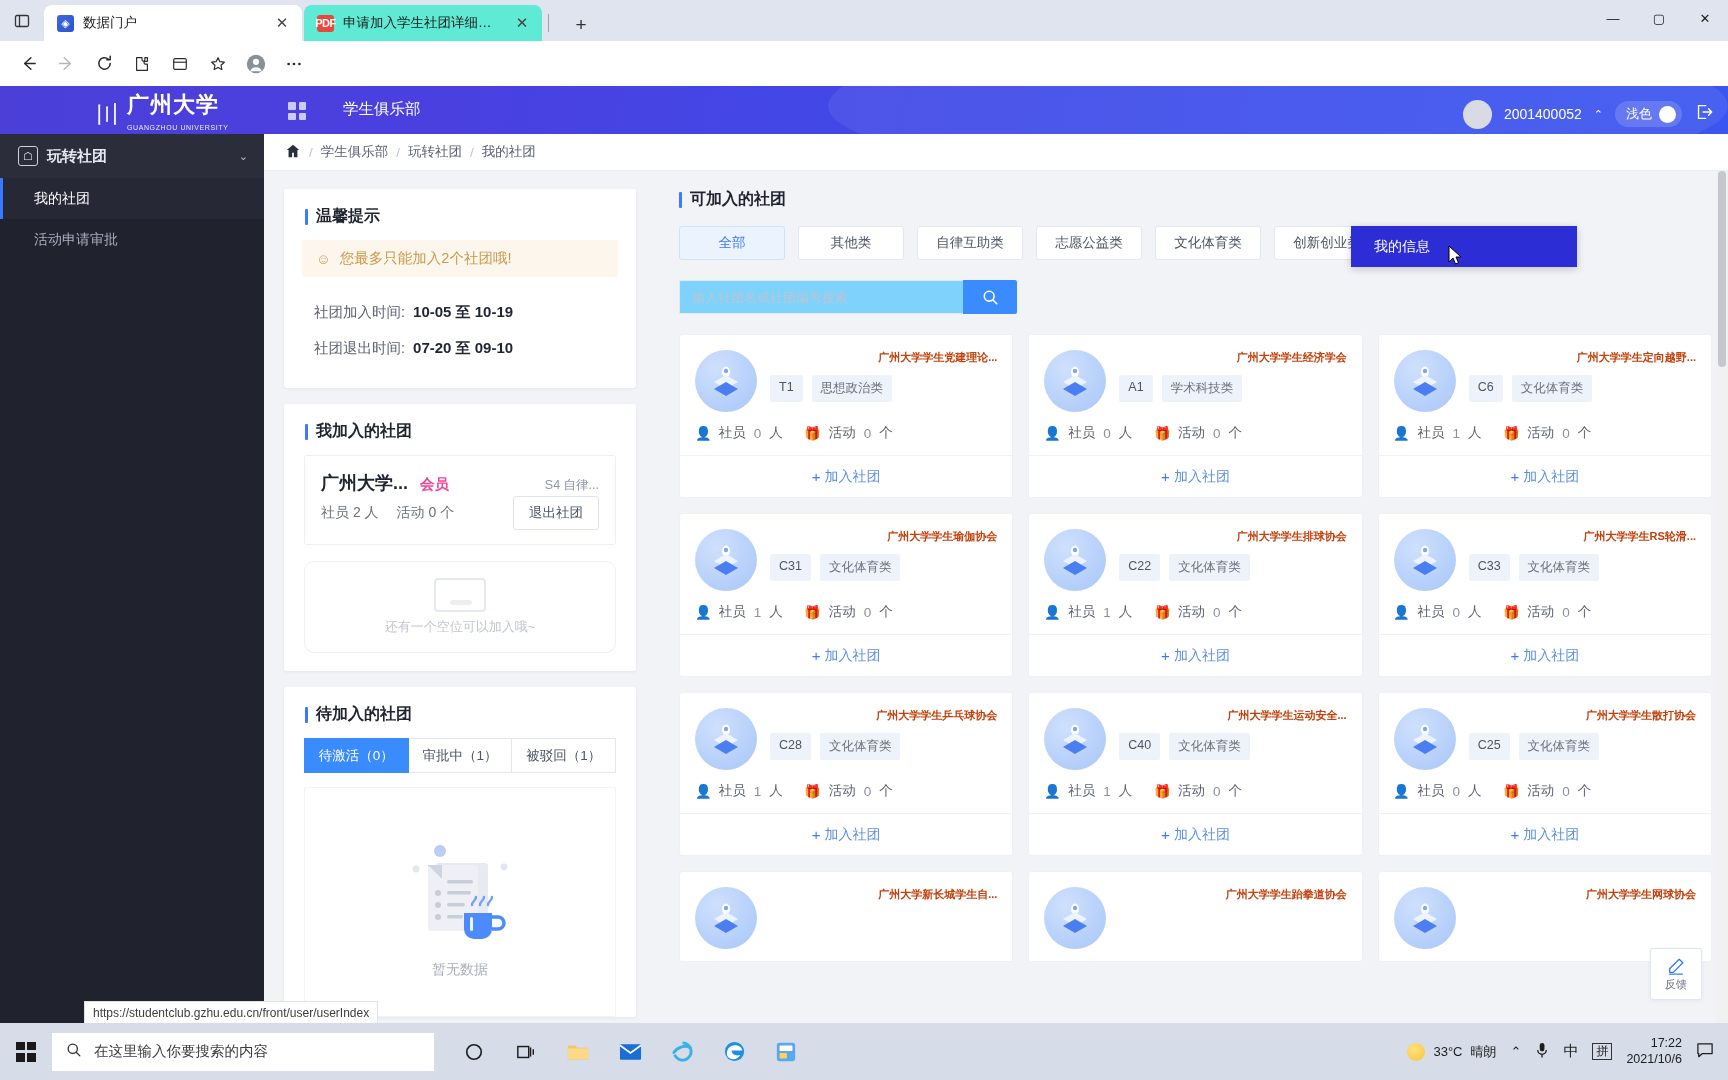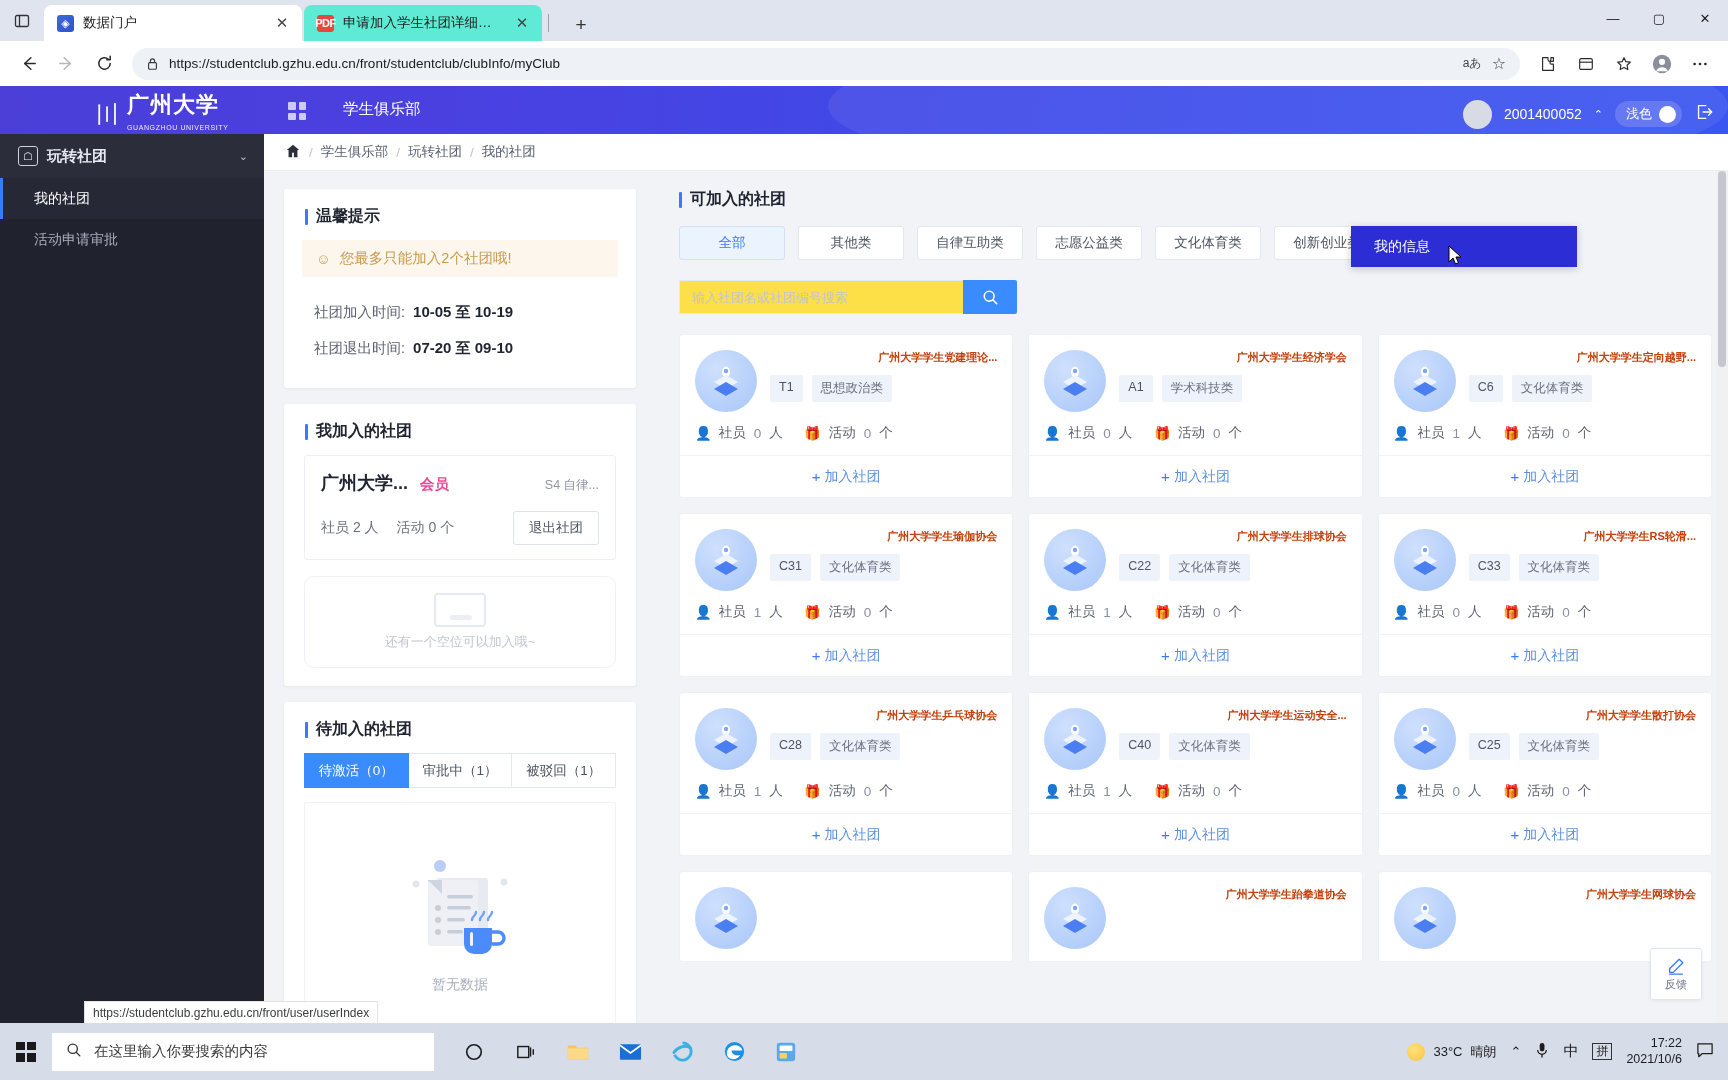--- a/index.html
+++ b/index.html
@@ -113,21 +113,21 @@
      padding: 9px 14px; display: flex; align-items: center; gap: 9px; border-radius: 2px; }
   .tip-rows { padding: 26px 0 30px 30px; display: flex; flex-direction: column; gap: 17px; }
   .tip-row { font-size: 14.5px; color: #5d6270; }
   .tip-row b { color: #1f2430; font-size: 15px; margin-left: 4px; }
 
   .joined-card { margin: 0 20px 16px 20px; border: 1px solid #edeff4; border-radius: 3px; padding: 15px 16px 14px 16px; }
   .jc-top { display: flex; align-items: baseline; gap: 12px; }
   .jc-name { font-size: 18px; font-weight: bold; color: #1f2430; }
   .jc-role { font-size: 14.5px; color: #ec4899; font-weight: bold; }
   .jc-tag { margin-left: auto; font-size: 12.5px; color: #8f96a6; }
-  .jc-bot { display: flex; align-items: center; margin-top: 16px; gap: 18px; }
+  .jc-bot { display: flex; align-items: center; margin-top: 1px; gap: 18px; }
   .jc-stat { font-size: 14px; color: #6b7180; }
   .jc-quit { margin-left: auto; border: 1px solid #dfe3ec; border-radius: 3px; padding: 7px 15px;
      font-size: 13.5px; color: #4b5364; background: #fff; }
   .empty-slot { margin: 0 20px 18px 20px; border: 1px solid #eef0f5; border-radius: 10px; height: 92px;
      display: flex; flex-direction: column; align-items: center; justify-content: center; gap: 6px; }
   .empty-slot .box { width: 52px; height: 34px; border: 2px solid #e6e9f1; border-radius: 4px; position: relative; }
   .empty-slot .box:after { content:""; position:absolute; left:14px; bottom:5px; width:22px; height:5px;
      background:#eceef4; border-radius: 3px; }
   .empty-slot .txt { font-size: 13px; color: #c2c6d1; }
 
@@ -142,21 +142,21 @@
 
   
   .filters { display: flex; align-items: center; gap: 13px; padding: 0 0 0 21px; flex-wrap: nowrap; }
   .fbtn { border: 1px solid #e3e7ef; background: #fff; border-radius: 3px; height: 34px; min-width: 106px;
      display: flex; align-items: center; justify-content: center; font-size: 13.5px; color: #4d5463; padding: 0 14px; }
   .fbtn.active { background: #eaf3fe; border-color: #cfe2fb; color: #3a7afe; }
   .fmore { font-size: 13.5px; color: #9aa1b0; display: flex; align-items: center; gap: 5px; }
 
   .searchrow { display: flex; padding: 20px 0 0 21px; }
   .searchrow input { width: 284px; height: 34px; border: 1px solid #e3e7ef; border-right: none;
-     font-size: 13px; color: #333; padding: 0 12px; outline: none; background: #fde047; border-radius: 2px 0 0 2px;
+     font-size: 13px; color: #333; padding: 0 12px; outline: none; background: #7dd3fc; border-radius: 2px 0 0 2px;
      font-family: "Liberation Sans", sans-serif;}
   .searchrow input::placeholder { color: #bfc4d0; }
   .searchrow .sbtn { width: 54px; height: 34px; background: #3a8bfd; color: #fff; display: flex;
      align-items: center; justify-content: center; border-radius: 0 2px 2px 0; }
 
   .grid { display: grid; grid-template-columns: repeat(3, 1fr); gap: 15px; padding: 20px 4px 0 21px; }
   .ccard { background: #fff; border: 1px solid #eef0f5; border-radius: 3px; overflow: hidden; }
   .cc-body { display: flex; gap: 13px; padding: 15px 15px 12px 15px; }
   .cc-avatar { width: 62px; height: 62px; flex: 0 0 62px; border-radius: 50%;
      background: radial-gradient(circle at 35% 30%, #cfe0fd 0%, #b9d2fb 55%, #a9c6f8 100%);
@@ -261,31 +261,20 @@
             <line x1="3" y1="10" x2="14" y2="10" stroke="#b7b7b7" stroke-width="1.6" stroke-linecap="round"></line>
           </svg>
       </div>
       <div class="tb-btn">
         <svg width="19" height="19" viewBox="0 0 20 20">
             <path d="M16 10a6 6 0 1 1-1.9-4.4" fill="none" stroke="#2b2b2b" stroke-width="1.6" stroke-linecap="round"></path>
             <path d="M16 2.4V6h-3.6" fill="none" stroke="#2b2b2b" stroke-width="1.6" stroke-linecap="round" stroke-linejoin="round"></path>
           </svg>
       </div>
 
-      <div class="omnibox">
-        <span class="om-ico">
-          <svg width="13" height="14" viewBox="0 0 14 16">
-              <rect x="2.5" y="6.5" width="9" height="7.5" rx="1.3" fill="none" stroke="#3a3a3a" stroke-width="1.3"></rect>
-              <path d="M4.6 6.5V4.6a2.4 2.4 0 0 1 4.8 0v1.9" fill="none" stroke="#3a3a3a" stroke-width="1.3"></path>
-            </svg>
-        </span>
-        <span class="url">https://studentclub.gzhu.edu.cn/front/studentclub/clubInfo/myClub</span>
-        <span class="om-ico" style="font-size:12px;">aあ</span>
-        <span class="om-ico" style="font-size:16px;">☆</span>
-      </div>
 
       <div class="tb-btn">
         <svg width="18" height="18" viewBox="0 0 20 20">
             <path d="M7 3h3v2.2a1.6 1.6 0 1 0 3.2 0V3H16v4h-2.2a1.6 1.6 0 1 0 0 3.2H16V17H4V3h3z" fill="none" stroke="#2b2b2b" stroke-width="1.3" stroke-linejoin="round"></path>
           </svg>
       </div>
       <div class="tb-btn">
         <svg width="18" height="18" viewBox="0 0 20 20">
             <rect x="3" y="4" width="14" height="12" rx="1.6" fill="none" stroke="#2b2b2b" stroke-width="1.3"></rect>
             <line x1="3" y1="8" x2="17" y2="8" stroke="#2b2b2b" stroke-width="1.3"></line>
@@ -826,20 +815,23 @@
               <div class="ccard">
                 <div class="cc-body">
                   <div class="cc-avatar">
                     <svg viewBox="0 0 40 40">
                         <ellipse cx="20" cy="11" rx="4" ry="5.4" fill="#fff"></ellipse>
                         <circle cx="20" cy="10" r="2.2" fill="#7fa6f2"></circle>
                         <path d="M20 14l12 7-12 7-12-7z" fill="#edf3ff"></path>
                         <path d="M20 21l12 7-12 7-12-7z" fill="#4b7ef0"></path>
                       </svg>
                   </div>
+                  <div class="cc-main">
+                    <div class="cc-name">广州大学新长城学生自...</div>
+                  </div>
                 </div>
               </div>
 
               <div class="ccard">
                 <div class="cc-body">
                   <div class="cc-avatar">
                     <svg viewBox="0 0 40 40">
                         <ellipse cx="20" cy="11" rx="4" ry="5.4" fill="#fff"></ellipse>
                         <circle cx="20" cy="10" r="2.2" fill="#7fa6f2"></circle>
                         <path d="M20 14l12 7-12 7-12-7z" fill="#edf3ff"></path>

